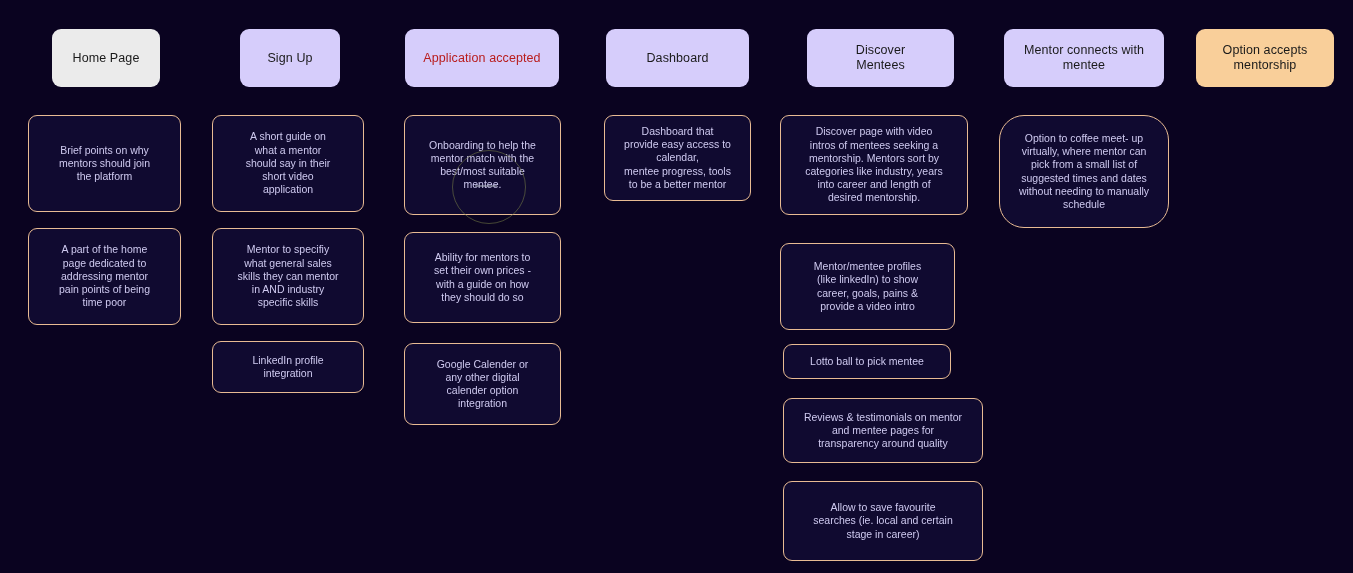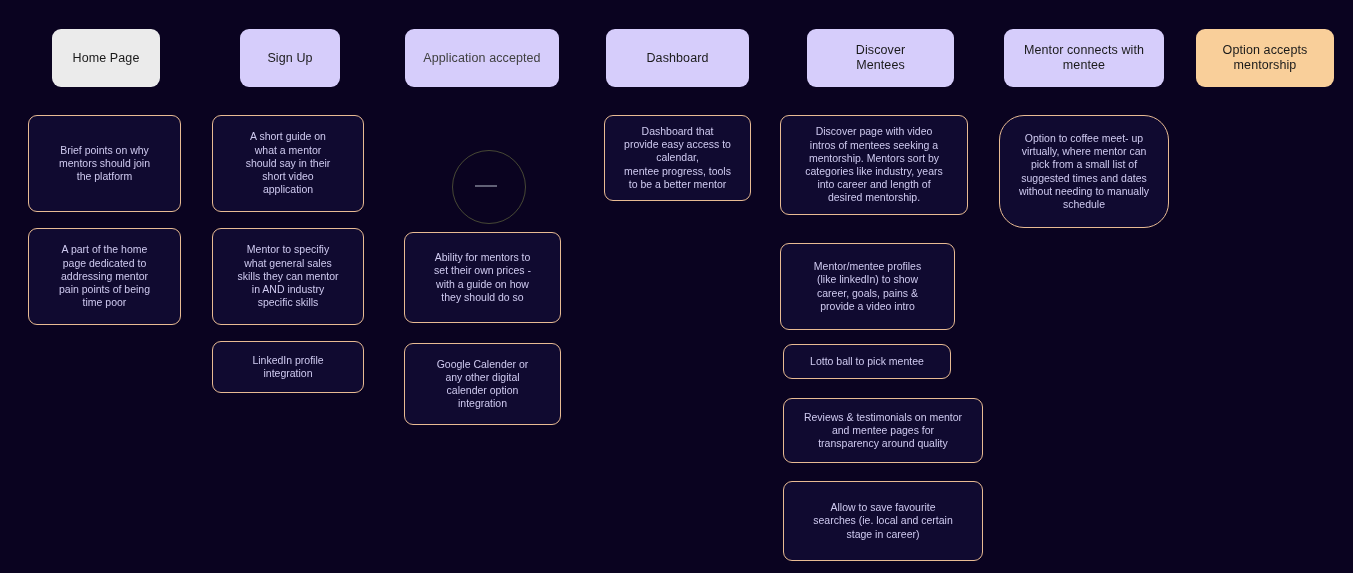--- a/index.html
+++ b/index.html
@@ -99,23 +99,27 @@
 should say in their
 short video
 application</span></div>
     <div class="card" style="left: 212px; top: 228px; width: 152px; height: 97px; border-color: rgb(232, 187, 147); background: rgb(16, 10, 48); color: rgb(207, 202, 240);"><span style="white-space: pre-line;">Mentor to specifiy
 what general sales
 skills they can mentor
 in AND industry
 specific skills</span></div>
     <div class="card" style="left: 212px; top: 341px; width: 152px; height: 52px; border-color: rgb(232, 187, 147); background: rgb(16, 10, 48); color: rgb(207, 202, 240);"><span style="white-space: pre-line;">LinkedIn profile
 integration</span></div>
-    <div class="header-chip" style="left: 405px; top: 29px; width: 154px; height: 58px; background: rgb(214, 205, 251); color: #404040;">
+    <div class="header-chip" style="left: 405px; top: 29px; width: 154px; height: 58px; background: rgb(214, 205, 251); color: #b91c1c;">
       <span style="white-space: pre-line;">Application accepted</span>
     </div>
+    <div class="card" style="left: 404px; top: 115px; width: 157px; height: 100px; border-color: rgb(232, 187, 147); background: rgb(16, 10, 48); color: rgb(207, 202, 240);"><span style="white-space: pre-line;">Onboarding to help the
+mentor match with the
+best/most suitable
+mentee.</span></div>
     <div class="card" style="left: 404px; top: 232px; width: 157px; height: 91px; border-color: rgb(232, 187, 147); background: rgb(16, 10, 48); color: rgb(207, 202, 240);"><span style="white-space: pre-line;">Ability for mentors to
 set their own prices -
 with a guide on how
 they should do so</span></div>
     <div class="card" style="left: 404px; top: 343px; width: 157px; height: 82px; border-color: rgb(232, 187, 147); background: rgb(16, 10, 48); color: rgb(207, 202, 240);"><span style="white-space: pre-line;">Google Calender or
 any other digital
 calender option
 integration</span></div>
     <div class="header-chip" style="left: 606px; top: 29px; width: 143px; height: 58px; background: rgb(214, 205, 251); color: rgb(26, 26, 26);">
       <span style="white-space: pre-line;">Dashboard</span>

